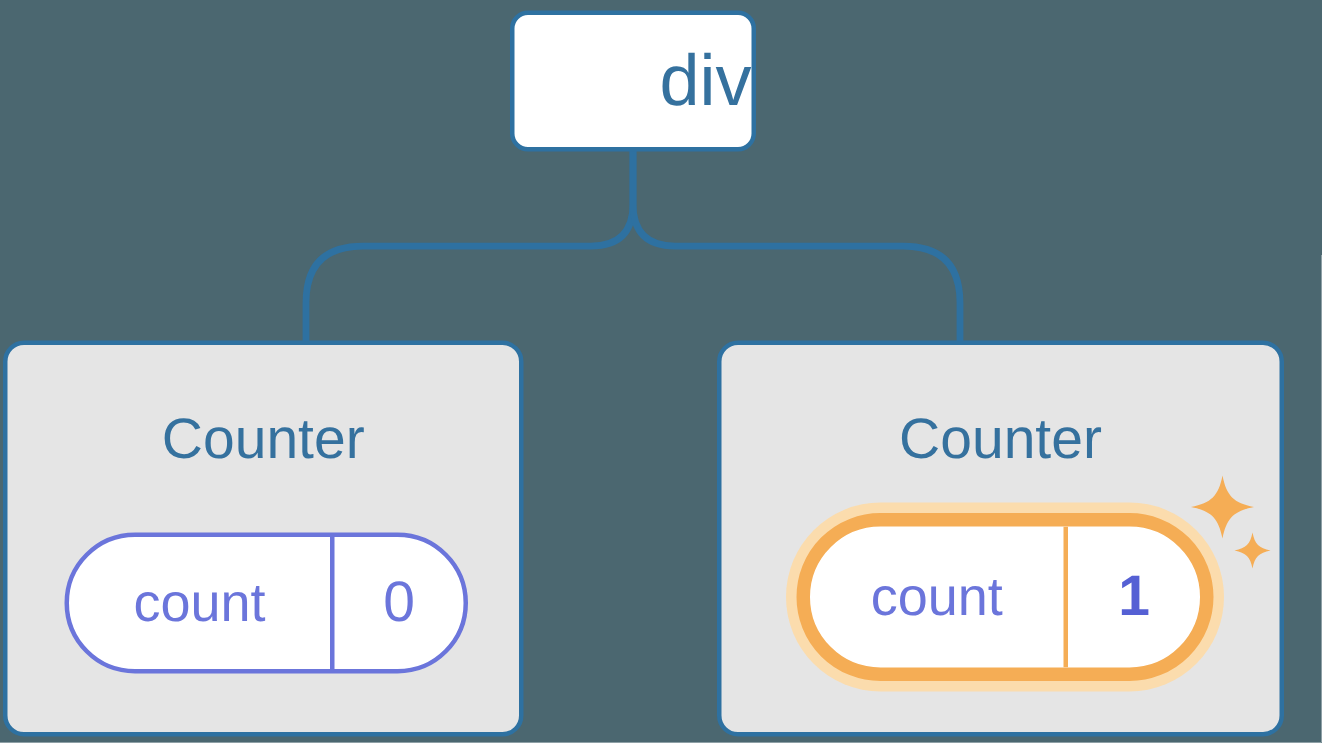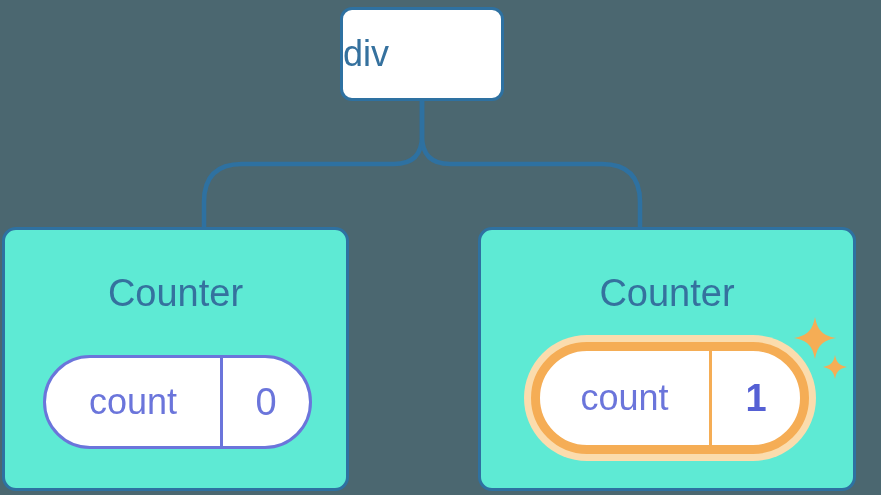--- a/index.html
+++ b/index.html
@@ -22,30 +22,30 @@
   .node-root {
     position: absolute;
     left: 340px; top: 7px;
     width: 164px; height: 94px;
     background: #ffffff;
     border: 3px solid #2E71A1;
     border-radius: 12px;
     box-sizing: border-box;
     display: flex;
     align-items: center;
-    justify-content: flex-start;
-    font-size: 36px;
+    justify-content: flex-end;
+    font-size: 48px;
     font-weight: 500;
     color: #35719E;
   }
   .card {
     position: absolute;
     top: 227px;
     height: 264px;
-    background: #5eead4;
+    background: #e5e5e5;
     border: 3px solid #2E71A1;
     border-radius: 14px;
     box-sizing: border-box;
   }
   .card-left  { left: 2px;   width: 347px; }
   .card-right { left: 478px; width: 378px; }
   .card-title {
     position: absolute;
     left: 0; right: 0;
     top: 42px;

